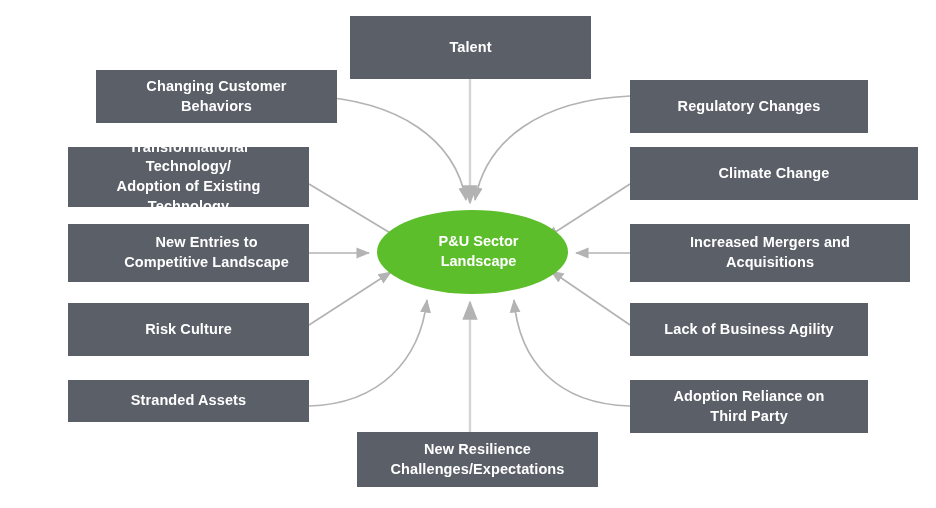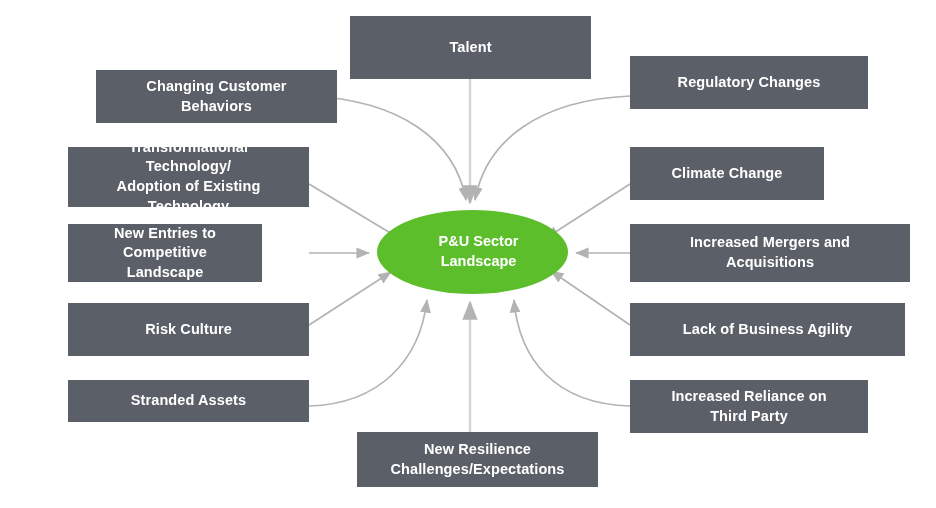--- a/index.html
+++ b/index.html
@@ -112,52 +112,52 @@
 
   <div class="node-box" style="left:68px;top:70px;width:241px;height:53px;margin-left:28px;">
     <span class="node-label">Changing Customer Behaviors</span>
   </div>
 
   <div class="node-box" style="left:68px;top:147px;width:241px;height:60px;">
     <span class="node-label">Transformational Technology/
 Adoption of Existing Technology</span>
   </div>
 
-  <div class="node-box" style="left:68px;top:224px;width:194px;height:58px;justify-content:flex-end;">
+  <div class="node-box" style="left:68px;top:224px;width:241px;height:58px;justify-content:flex-end;">
     <span class="node-label">New Entries to
 Competitive Landscape</span>
   </div>
 
   <div class="node-box" style="left:68px;top:303px;width:241px;height:53px;align-items:center;">
     <span class="node-label">Risk Culture</span>
   </div>
 
   <div class="node-box" style="left:68px;top:380px;width:241px;height:42px;">
     <span class="node-label">Stranded Assets</span>
   </div>
 
-  <div class="node-box" style="left:630px;top:56px;width:238px;height:53px;">
+  <div class="node-box" style="left:630px;top:80px;width:238px;height:53px;">
     <span class="node-label">Regulatory Changes</span>
   </div>
 
-  <div class="node-box" style="left:630px;top:147px;width:194px;height:53px;">
+  <div class="node-box" style="left:630px;top:147px;width:288px;height:53px;">
     <span class="node-label">Climate Change</span>
   </div>
 
   <div class="node-box" style="left:630px;top:224px;width:280px;height:58px;">
     <span class="node-label">Increased Mergers and
 Acquisitions</span>
   </div>
 
-  <div class="node-box" style="left:630px;top:303px;width:275px;height:53px;">
+  <div class="node-box" style="left:630px;top:303px;width:238px;height:53px;">
     <span class="node-label">Lack of Business Agility</span>
   </div>
 
   <div class="node-box" style="left:630px;top:380px;width:238px;height:53px;">
-    <span class="node-label">Increased Reliance on
+    <span class="node-label">Adoption Reliance on
 Third Party</span>
   </div>
 
   <div class="node-box" style="left:350px;top:432px;width:241px;height:55px;margin-left:7px;">
     <span class="node-label">New Resilience
 Challenges/Expectations</span>
   </div>
 
   <div class="center-ellipse">
     <span class="center-label">P&amp;U Sector

